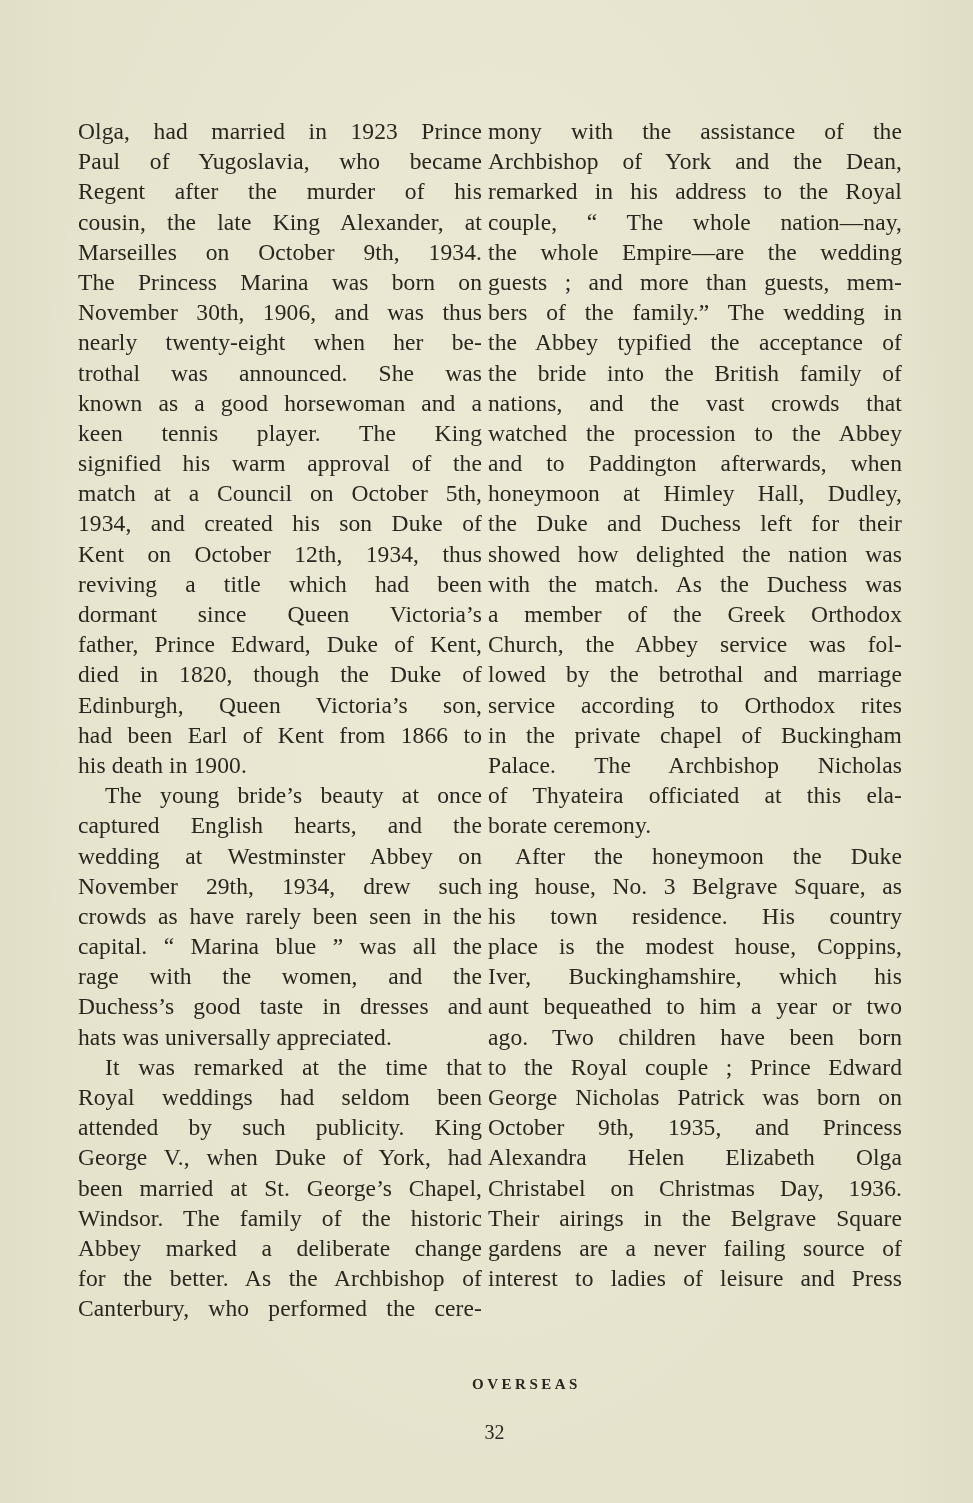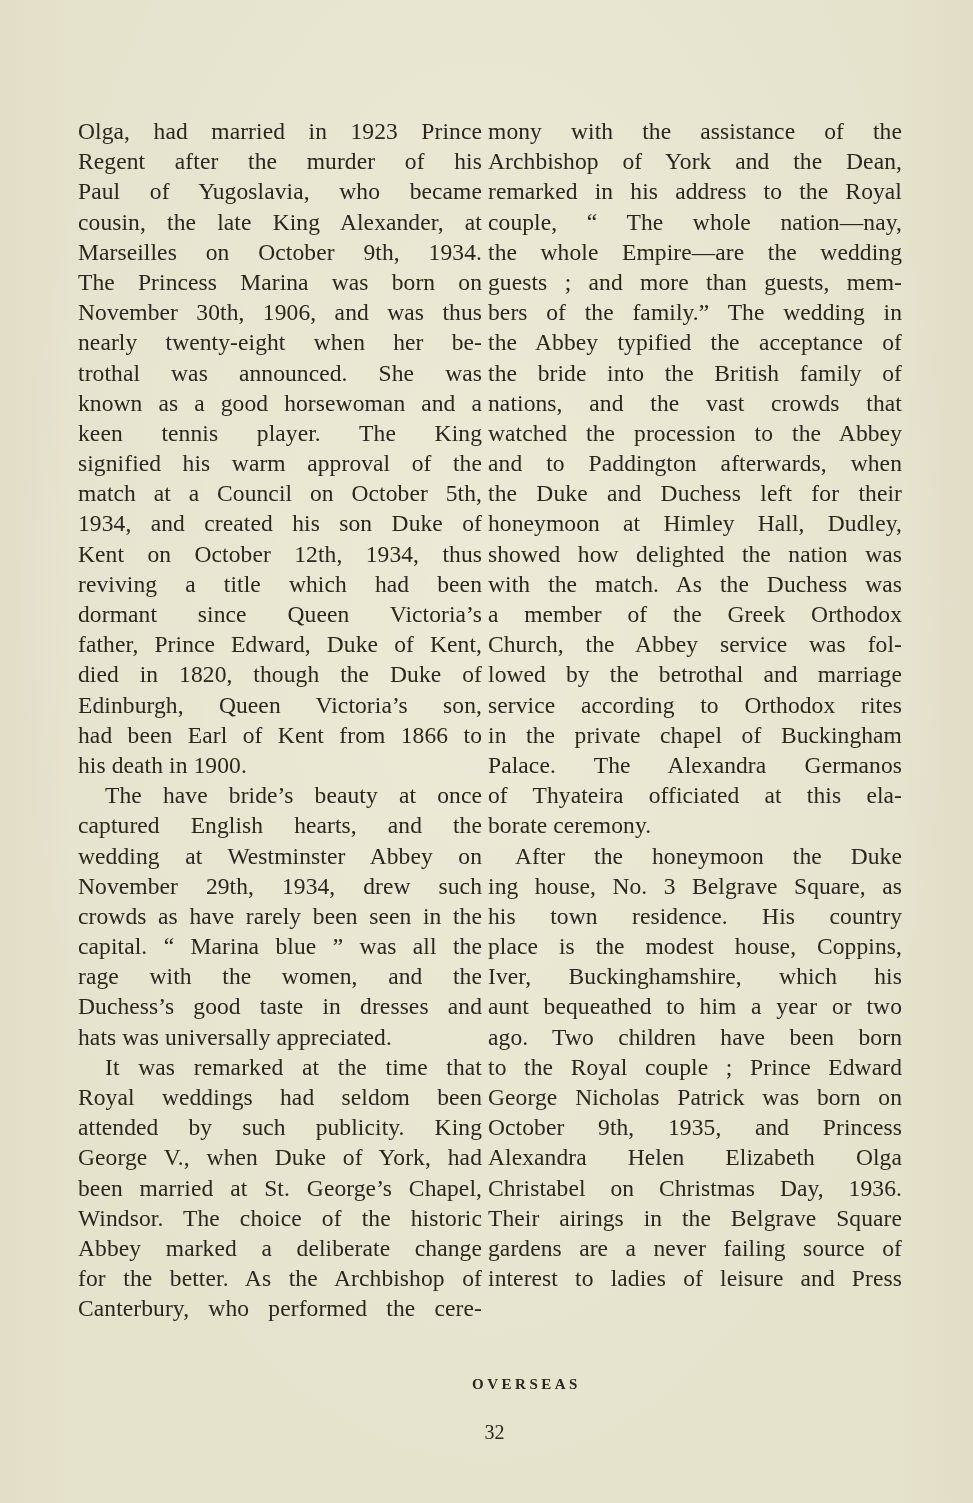--- a/index.html
+++ b/index.html
@@ -69,83 +69,83 @@
     font-size: 20px;
     color: #2a2620;
   }
 </style>
 </head>
 <body>
 
 <div class="page">
   <div class="column col-left" id="col-left">
       <span class="line">Olga, had married in 1923 Prince</span>
+      <span class="line">Paul of Yugoslavia, who became</span>
       <span class="line">Regent after the murder of his</span>
-      <span class="line">Paul of Yugoslavia, who became</span>
       <span class="line">cousin, the late King Alexander, at</span>
       <span class="line">Marseilles on October 9th, 1934.</span>
       <span class="line">The Princess Marina was born on</span>
       <span class="line">November 30th, 1906, and was thus</span>
       <span class="line">nearly twenty-eight when her be-</span>
       <span class="line">trothal was announced. She was</span>
       <span class="line">known as a good horsewoman and a</span>
       <span class="line">keen tennis player. The King</span>
       <span class="line">signified his warm approval of the</span>
       <span class="line">match at a Council on October 5th,</span>
       <span class="line">1934, and created his son Duke of</span>
       <span class="line">Kent on October 12th, 1934, thus</span>
       <span class="line">reviving a title which had been</span>
       <span class="line">dormant since Queen Victoria’s</span>
       <span class="line">father, Prince Edward, Duke of Kent,</span>
       <span class="line">died in 1820, though the Duke of</span>
       <span class="line">Edinburgh, Queen Victoria’s son,</span>
       <span class="line">had been Earl of Kent from 1866 to</span>
       <span class="line last">his death in 1900.</span>
-      <span class="line indent">The have bride’s beauty at once</span>
+      <span class="line indent">The young bride’s beauty at once</span>
       <span class="line">captured English hearts, and the</span>
       <span class="line">wedding at Westminster Abbey on</span>
       <span class="line">November 29th, 1934, drew such</span>
       <span class="line">crowds as have rarely been seen in the</span>
       <span class="line">capital. “ Marina blue ” was all the</span>
       <span class="line">rage with the women, and the</span>
       <span class="line">Duchess’s good taste in dresses and</span>
       <span class="line last">hats was universally appreciated.</span>
       <span class="line indent">It was remarked at the time that</span>
       <span class="line">Royal weddings had seldom been</span>
       <span class="line">attended by such publicity. King</span>
       <span class="line">George V., when Duke of York, had</span>
       <span class="line">been married at St. George’s Chapel,</span>
-      <span class="line">Windsor. The choice of the historic</span>
+      <span class="line">Windsor. The family of the historic</span>
       <span class="line">Abbey marked a deliberate change</span>
       <span class="line">for the better. As the Archbishop of</span>
       <span class="line">Canterbury, who performed the cere-</span>
     </div>
   <div class="column col-right" id="col-right">
       <span class="line">mony with the assistance of the</span>
       <span class="line">Archbishop of York and the Dean,</span>
       <span class="line">remarked in his address to the Royal</span>
       <span class="line">couple, “ The whole nation—nay,</span>
       <span class="line">the whole Empire—are the wedding</span>
       <span class="line">guests ; and more than guests, mem-</span>
       <span class="line">bers of the family.” The wedding in</span>
       <span class="line">the Abbey typified the acceptance of</span>
       <span class="line">the bride into the British family of</span>
       <span class="line">nations, and the vast crowds that</span>
       <span class="line">watched the procession to the Abbey</span>
       <span class="line">and to Paddington afterwards, when</span>
+      <span class="line">honeymoon at Himley Hall, Dudley,</span>
       <span class="line">the Duke and Duchess left for their</span>
-      <span class="line">honeymoon at Himley Hall, Dudley,</span>
       <span class="line">showed how delighted the nation was</span>
       <span class="line">with the match. As the Duchess was</span>
       <span class="line">a member of the Greek Orthodox</span>
       <span class="line">Church, the Abbey service was fol-</span>
       <span class="line">lowed by the betrothal and marriage</span>
       <span class="line">service according to Orthodox rites</span>
       <span class="line">in the private chapel of Buckingham</span>
-      <span class="line">Palace. The Alexandra Germanos</span>
+      <span class="line">Palace. The Archbishop Nicholas</span>
       <span class="line">of Thyateira officiated at this ela-</span>
       <span class="line last">borate ceremony.</span>
       <span class="line indent">After the honeymoon the Duke</span>
       <span class="line">ing house, No. 3 Belgrave Square, as</span>
       <span class="line">his town residence. His country</span>
       <span class="line">place is the modest house, Coppins,</span>
       <span class="line">Iver, Buckinghamshire, which his</span>
       <span class="line">aunt bequeathed to him a year or two</span>
       <span class="line">ago. Two children have been born</span>
       <span class="line">to the Royal couple ; Prince Edward</span>

